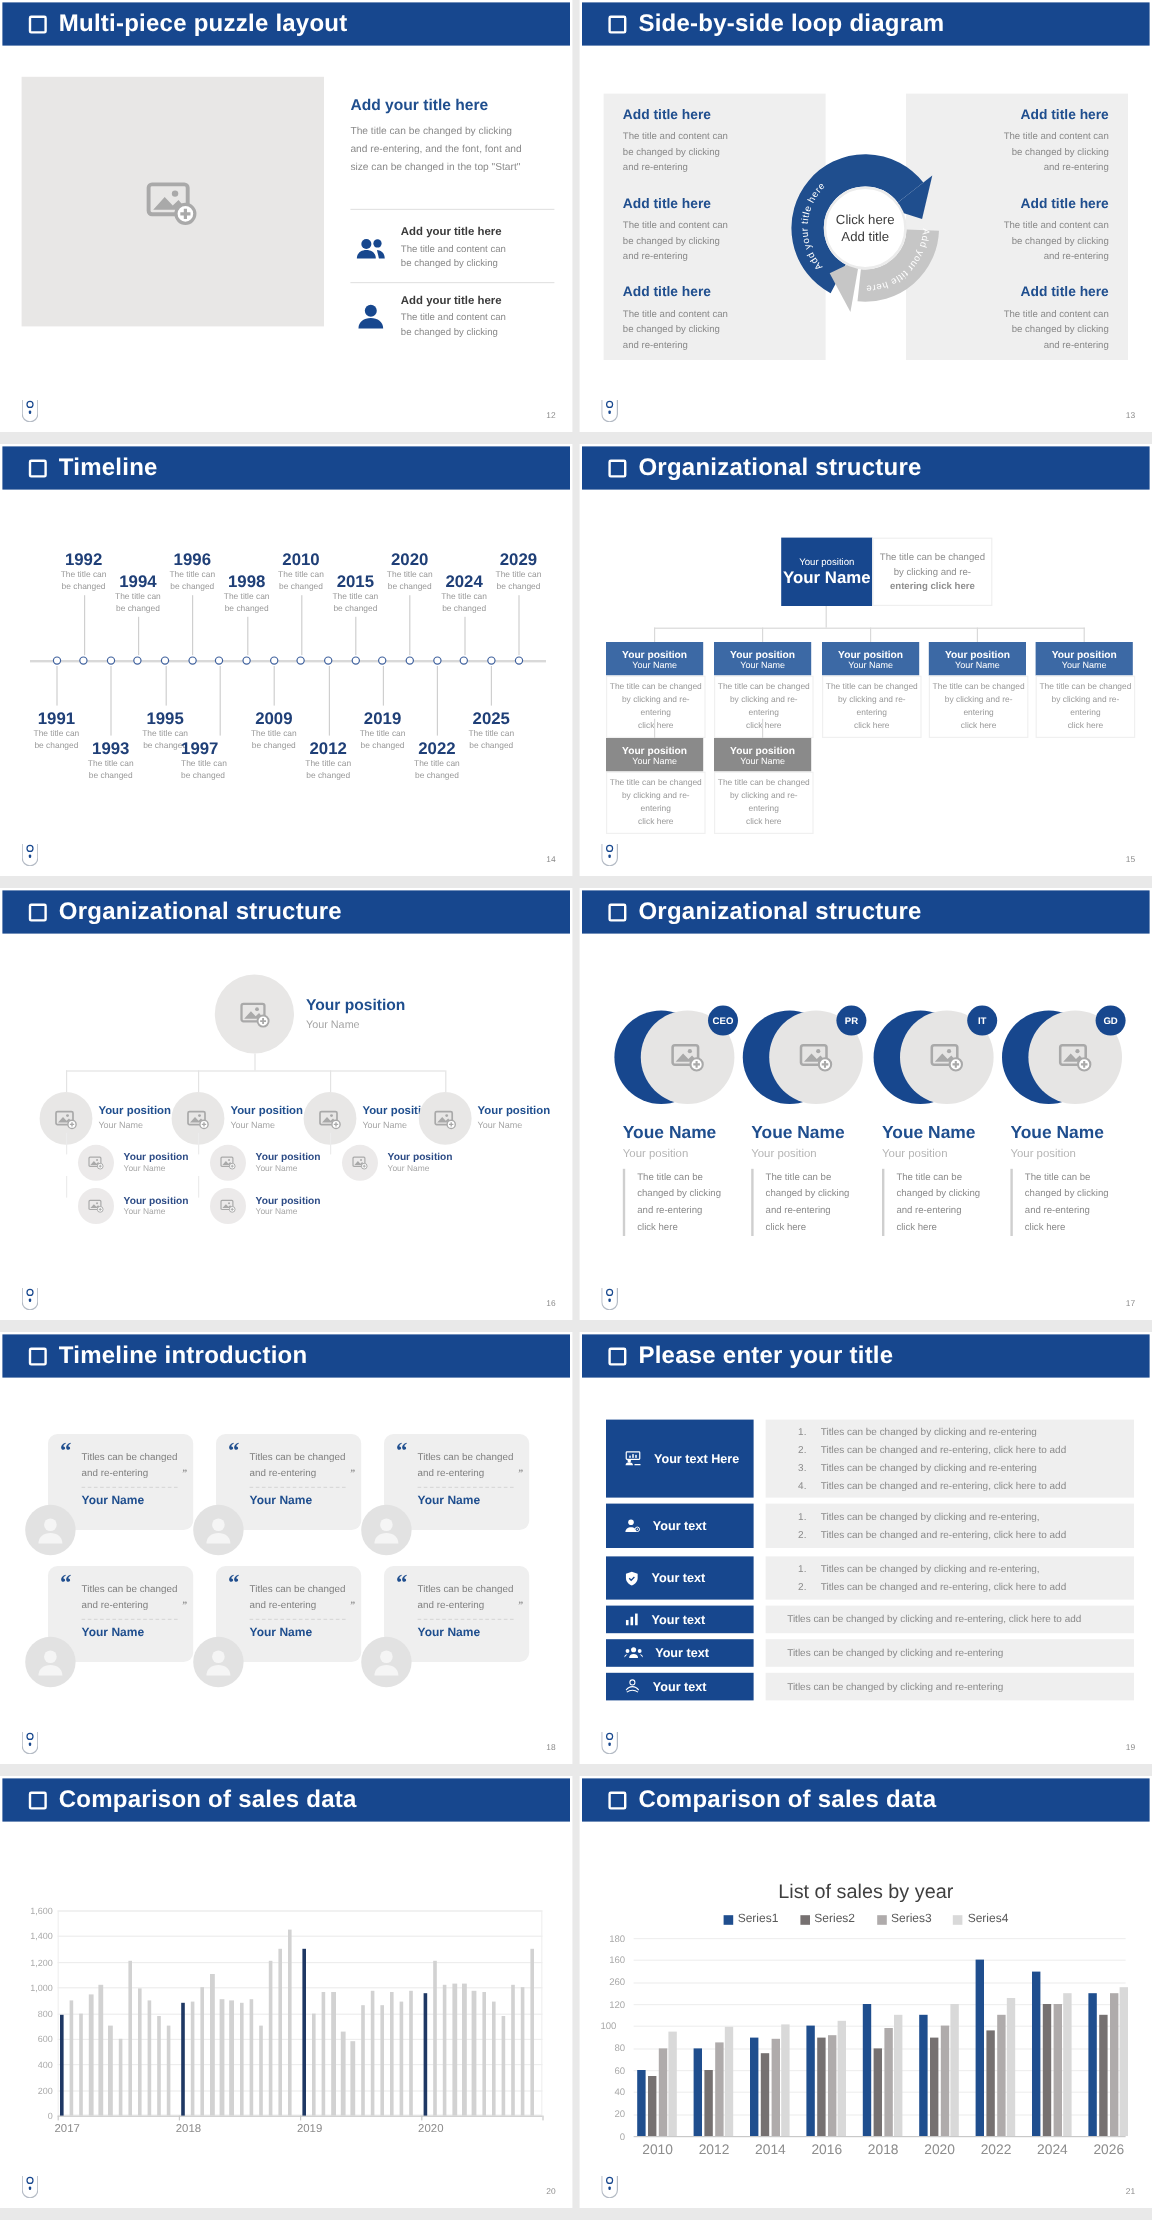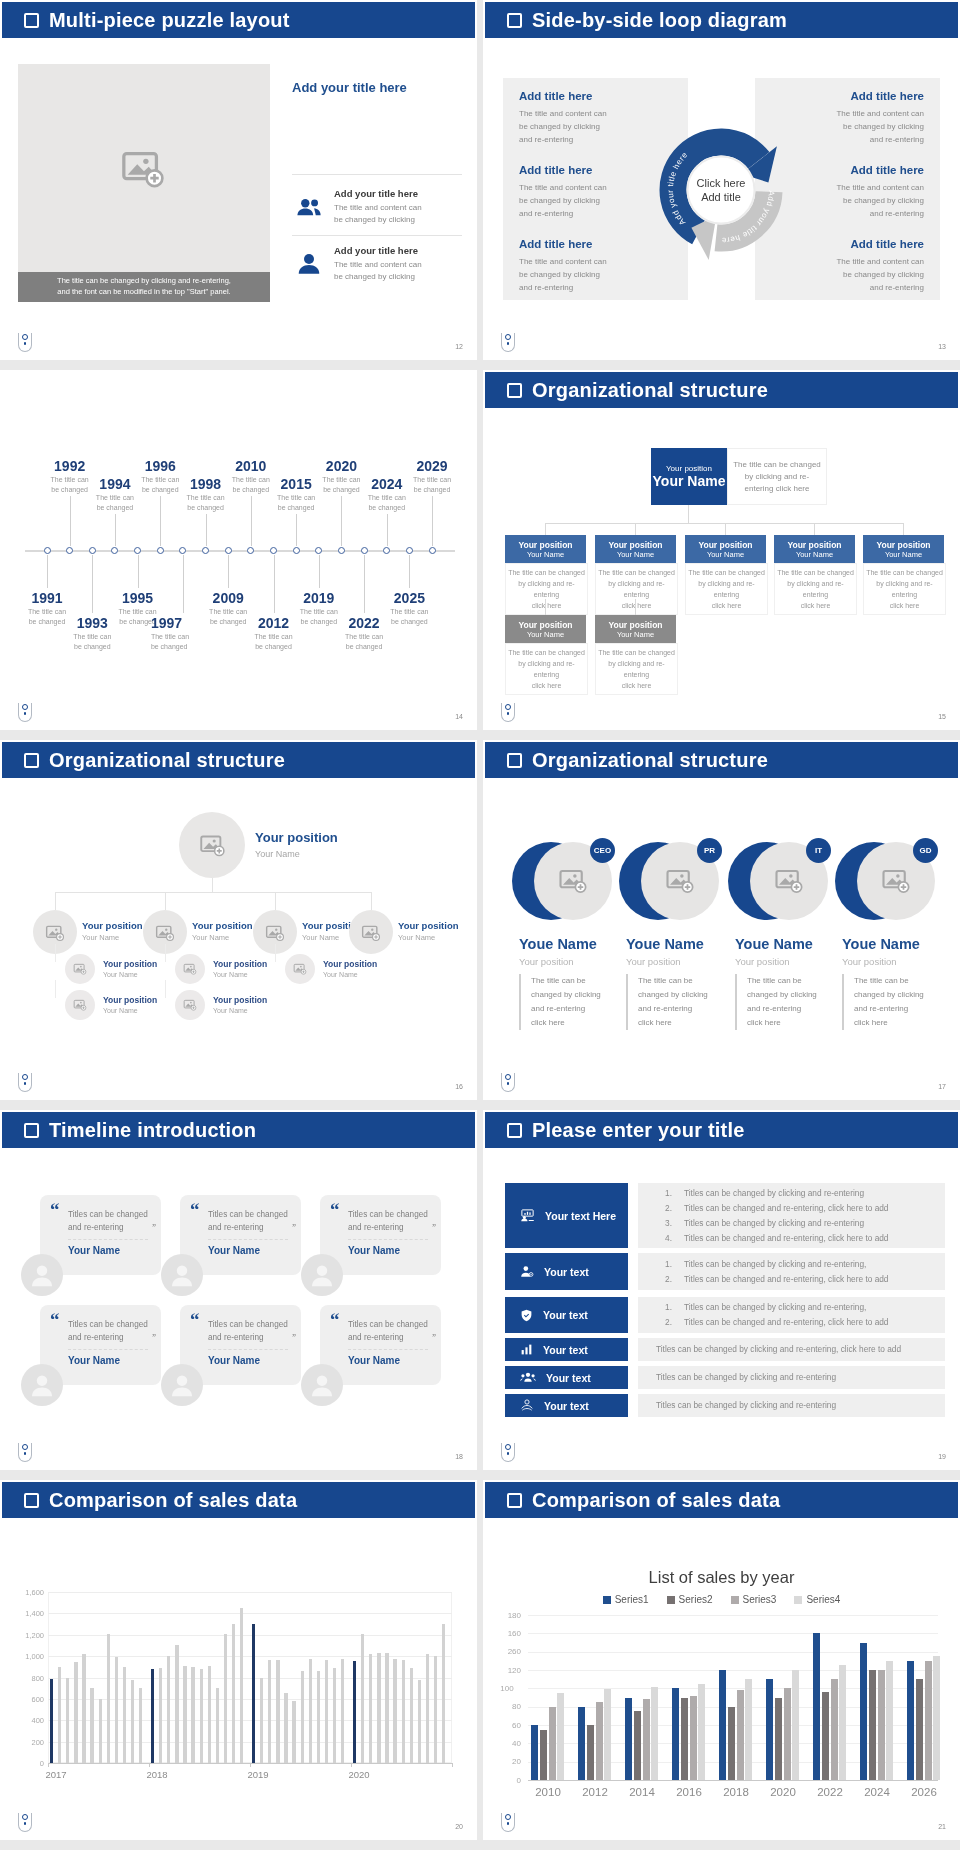--- a/index.html
+++ b/index.html
@@ -28,25 +28,26 @@
         <div style="position: absolute; left: 18px; top: 26px; width: 252px; height: 208px; background: rgb(232, 231, 230);"></div>
         <div style="position: absolute; left: 120px; top: 108px;">
           <svg width="46" height="46" viewBox="0 0 24 24">
             <rect x="2" y="4" width="17" height="13" rx="1.5" fill="none" stroke="#a9a9a9" stroke-width="1.7"></rect>
             <circle cx="13.5" cy="8" r="1.4" fill="#a9a9a9"></circle>
             <path d="M4 15 L9 9.5 L12.5 13.2 L15 10.8 L18.6 15 Z" fill="#a9a9a9"></path>
             <circle cx="18" cy="16.8" r="4.1" fill="#fff" stroke="#a9a9a9" stroke-width="1.4"></circle>
             <path d="M18 14.6v4.4M15.8 16.8h4.4" stroke="#a9a9a9" stroke-width="1.4" fill="none"></path>
           </svg>
         </div>
-        <div style="position: absolute; left: 18px; top: 234px; width: 252px; height: 30px; background: rgb(127, 127, 127); color: rgb(255, 255, 255); font-size: 7.5px; text-align: center; padding-top: 4px; box-sizing: border-box; line-height: 10.5px;">
-          <div style="position: static;">The title can be changed by clicking and re-entering,</div>
-          <div style="position: static;">and the font can be modified in the top "Start" panel.</div>
-        </div>
         <div style="position: absolute; left: 292px; top: 42px; width: 170px; font-size: 13px; font-weight: bold; color: rgb(31, 78, 142);">Add your title here</div>
+        <div style="position: absolute; left: 292px; top: 64px; width: 172px; font-size: 8.5px; color: rgb(138, 138, 138); line-height: 15px;">
+          <div style="position: static;">The title can be changed by clicking</div>
+          <div style="position: static;">and re-entering, and the font, font and</div>
+          <div style="position: static;">size can be changed in the top "Start"</div>
+        </div>
         <div style="position: absolute; left: 292px; top: 136px; width: 170px; height: 1px; background: rgb(227, 227, 227);"></div>
         <div style="position: absolute; left: 296px; top: 156px;">
           <svg width="26" height="26" viewBox="0 0 28 24">
             <circle cx="10" cy="8" r="4.5" fill="#17478e"></circle>
             <path d="M1.5 21c0-4.8 3.9-7.5 8.5-7.5s8.5 2.7 8.5 7.5z" fill="#17478e"></path>
             <circle cx="20" cy="7.6" r="3.7" fill="#17478e"></circle>
             <path d="M19.5 13.4c3.9.4 7 2.8 7 7.6h-5.2" fill="#17478e"></path>
           </svg>
         </div>
         <div style="position: absolute; left: 334px; top: 150px; width: 130px; font-size: 9.5px; font-weight: bold; color: rgb(58, 58, 58);">Add your title here</div>
@@ -135,20 +136,24 @@
           </svg>
         </div>
       </div>
     <span class="logo">
         <i></i>
         <b></b>
       </span>
     <span class="pg">13</span>
   </div>
   <div class="sheet">
+    <div class="hdr">
+        <span class="sq"></span>
+        <span class="hdr-t">Timeline</span>
+      </div>
     <div class="content" id="c2">
         <div style="position: absolute; left: 25px; top: 142px; width: 430px; height: 2px; background: rgb(217, 217, 217);"></div>
         <div style="position: absolute; left: 43.5px; top: 139px; width: 7px; height: 7px; border: 1.5px solid rgb(64, 98, 158); border-radius: 50%; background: rgb(255, 255, 255); box-sizing: border-box;"></div>
         <div style="position: absolute; left: 15px; top: 182px; width: 64px; text-align: center;">
           <div style="position: static; font-size: 14px; font-weight: bold; color: rgb(31, 63, 119);">1991</div>
           <div style="position: static; font-size: 7px; color: rgb(154, 154, 154); line-height: 9.5px; margin-top: 1px;">
             <div style="position: static;">The title can</div>
             <div style="position: static;">be changed</div>
           </div>
         </div>
@@ -319,21 +324,21 @@
         <span class="hdr-t">Organizational structure</span>
       </div>
     <div class="content" id="c3">
         <div style="position: absolute; left: 168px; top: 40px; width: 76px; height: 57px; background: rgb(23, 71, 142); color: rgb(255, 255, 255); text-align: center; display: flex; flex-direction: column; justify-content: center;">
           <div style="position: static; font-size: 8px;">Your position</div>
           <div style="position: static; font-size: 14px; font-weight: bold;">Your Name</div>
         </div>
         <div style="position: absolute; left: 244px; top: 40px; width: 100px; height: 57px; background: rgb(255, 255, 255); border: 1px solid rgb(239, 239, 239); box-sizing: border-box; display: flex; flex-direction: column; justify-content: center; text-align: center; font-size: 8px; color: rgb(143, 143, 143); line-height: 12px;">
           <div style="position: static;">The title can be changed</div>
           <div style="position: static;">by clicking and re-</div>
-          <div style="position: static;">entering click here</div>
+          <div style="position: static; font-weight: bold;">entering click here</div>
         </div>
         <div style="position: absolute; left: 205px; top: 97px; width: 1px; height: 18px; background: rgb(217, 217, 217);"></div>
         <div style="position: absolute; left: 62px; top: 115px; width: 359px; height: 1px; background: rgb(217, 217, 217);"></div>
         <div style="position: absolute; left: 62px; top: 115px; width: 1px; height: 12px; background: rgb(217, 217, 217);"></div>
         <div style="position: absolute; left: 22px; top: 127px; width: 81px; height: 28px; background: rgb(60, 105, 165); color: rgb(255, 255, 255); text-align: center; display: flex; flex-direction: column; justify-content: center;">
           <div style="position: static; font-size: 8.5px; font-weight: bold;">Your position</div>
           <div style="position: static; font-size: 7.5px;">Your Name</div>
         </div>
         <div style="position: absolute; left: 22px; top: 155px; width: 81px; text-align: center; font-size: 7px; color: rgb(154, 154, 154); line-height: 11px; background: rgb(255, 255, 255); border: 1px solid rgb(240, 240, 240); padding: 3px 0px;">
           <div style="position: static;">The title can be changed</div>

